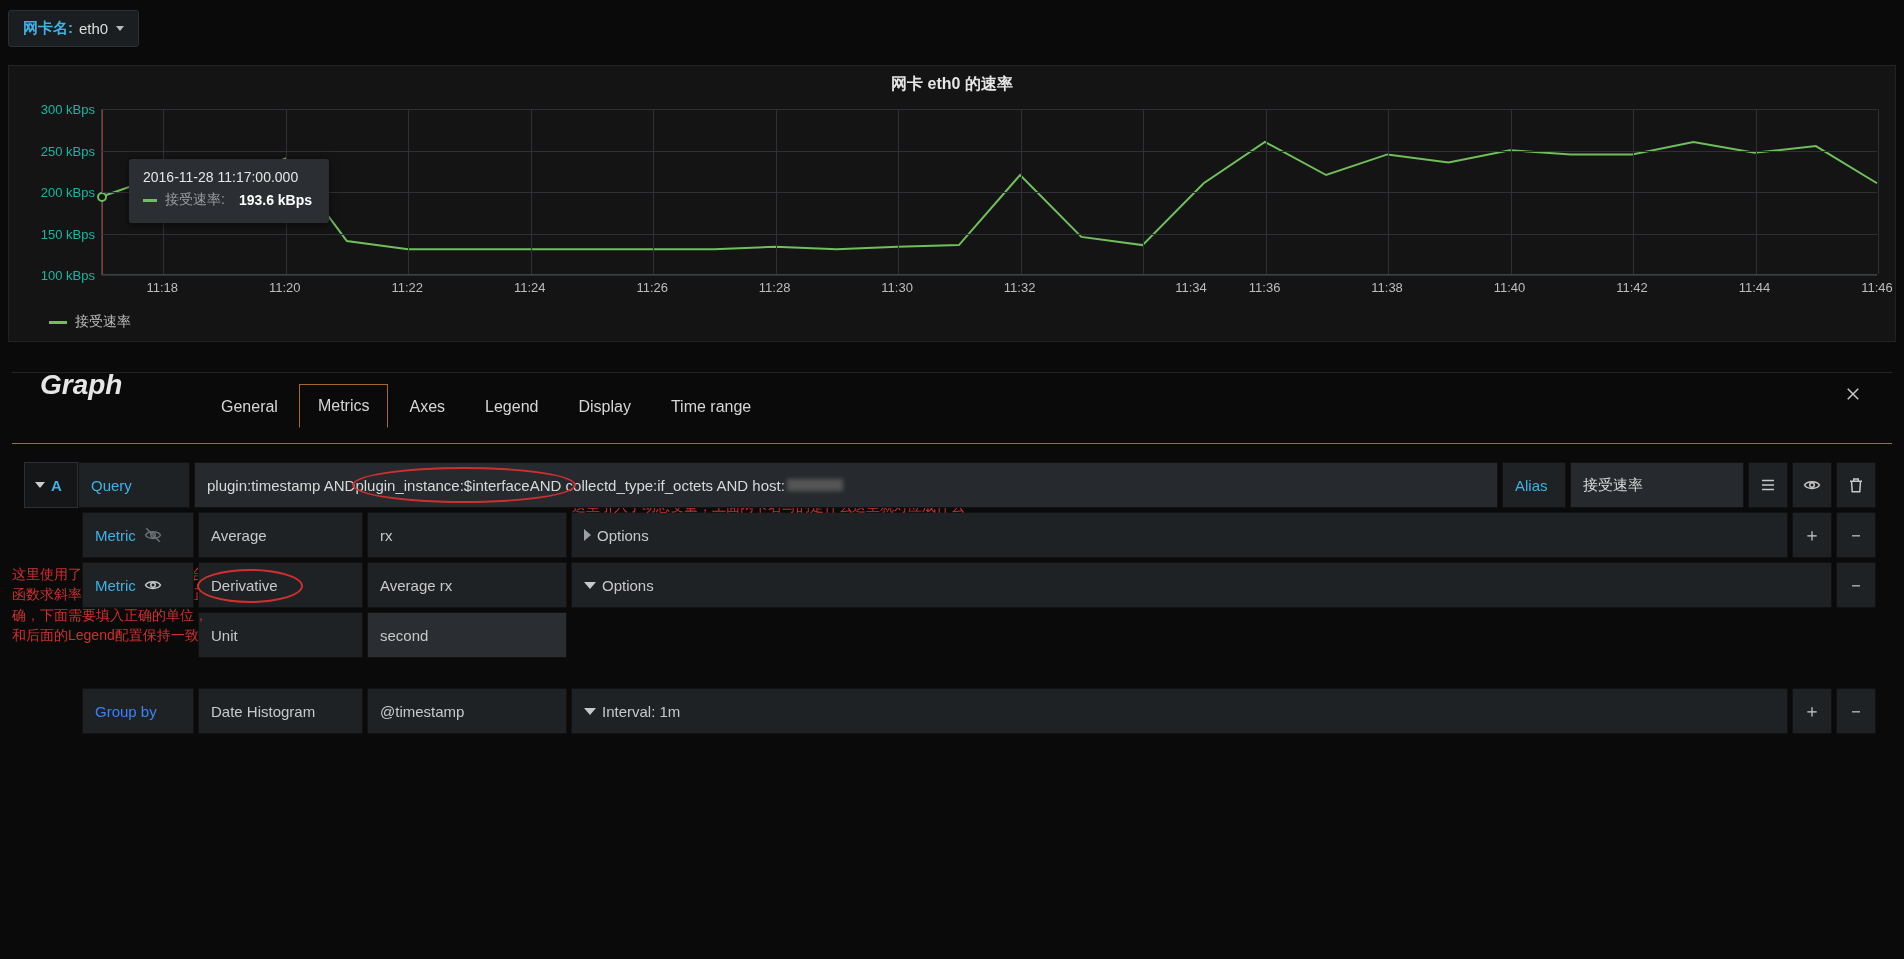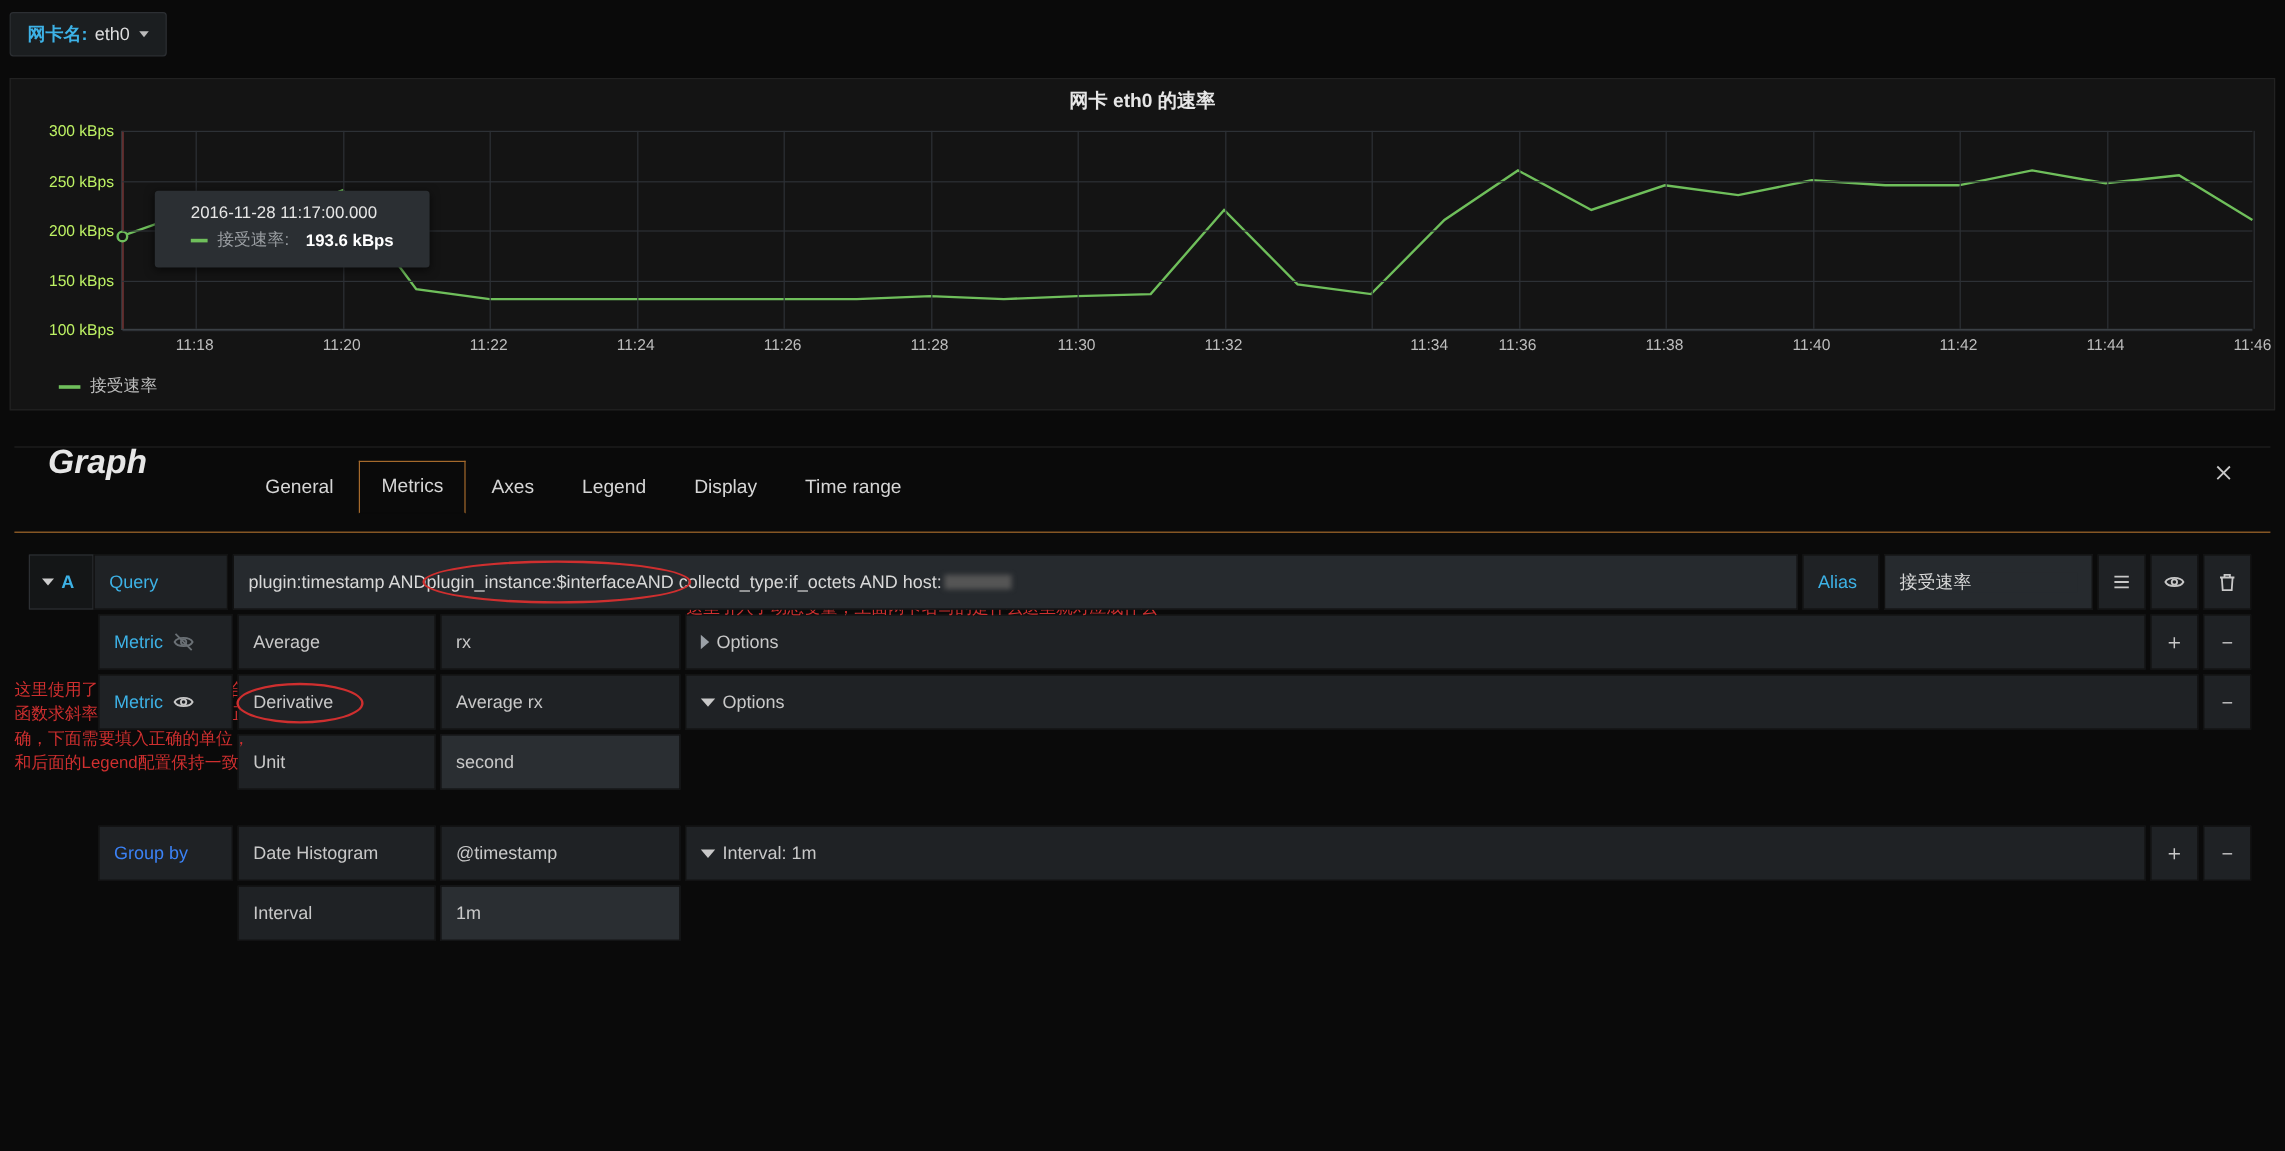--- a/index.html
+++ b/index.html
@@ -45,30 +45,30 @@
   }
   .chart-wrap { position: relative; height: 210px; padding: 4px 10px 6px 10px; }
   .plot {
     position: absolute; left: 92px; right: 18px; top: 10px; bottom: 34px;
     border-left: 1px solid #3a3f44;
     border-bottom: 1px solid #3a3f44;
   }
   .grid-h, .grid-v { position: absolute; background: #2d3136; }
   .grid-h { left:0; right:0; height:1px; }
   .grid-v { top:0; bottom:0; width:1px; }
-  .ytick { position:absolute; left:20px; width:66px; text-align:right; color:#bef264; font-size:13px; transform: translateY(-50%); }
+  .ytick { position:absolute; left:20px; width:66px; text-align:right; color:#14b8a6; font-size:13px; transform: translateY(-50%); }
   .xtick { position:absolute; bottom:14px; color:#bdbdbd; font-size:13px; transform: translateX(-50%); }
   svg.series { position:absolute; left:0; top:0; width:100%; height:100%; overflow:visible; }
   .series-path { fill:none; stroke:#6fbf5b; stroke-width:2; }
   .crosshair { position:absolute; top:0; bottom:0; width:1px; background:#8a3a3a; left:8px; }
   .hover-pt { position:absolute; width:10px; height:10px; border-radius:50%; border:2px solid #6fbf5b; background:#141414; transform:translate(-50%,-50%); }
   .tooltip {
     position:absolute; left:120px; top:60px;
     background:#2b2f33; color:#ccc;
-    padding:10px 30px; border-radius:3px;
+    padding:10px 14px; border-radius:3px;
     font-size:14px; min-width:200px;
     box-shadow:0 2px 8px rgba(0,0,0,.6);
     z-index:5;
   }
   .tooltip .ts { color:#e6e6e6; }
   .tooltip .row { display:flex; align-items:center; margin-top:6px; white-space:nowrap; }
   .tooltip .dash { width:14px; height:3px; background:#6fbf5b; margin-right:8px; }
   .tooltip .series-name { color:#9a9ea2; }
   .tooltip .value { color:#fff; font-weight:700; margin-left:14px; }
   .legend-area { padding:4px 0 10px 40px; display:flex; align-items:center; }
@@ -356,21 +356,15 @@
       <div class="cell w-agg">Date Histogram</div>
       <div class="cell w-field">@timestamp</div>
       <div class="cell" style="flex:1 1 auto;">
         <span class="tri-down"></span>
         <span>Interval: 1m</span>
       </div>
       <div class="cell btn w-btn">＋</div>
       <div class="cell btn w-btn">－</div>
     </div>
 
-    <div class="row">
-      <div class="w0" style="margin-right:4px;"></div>
-      <div class="w-lbl" style="margin-right:4px;"></div>
-      <div class="cell w-agg">Interval</div>
-      <div class="cell w-field" style="background:#2a2e32;">1m</div>
-    </div>
 
   </div>
 </div>
 
 </body></html>

